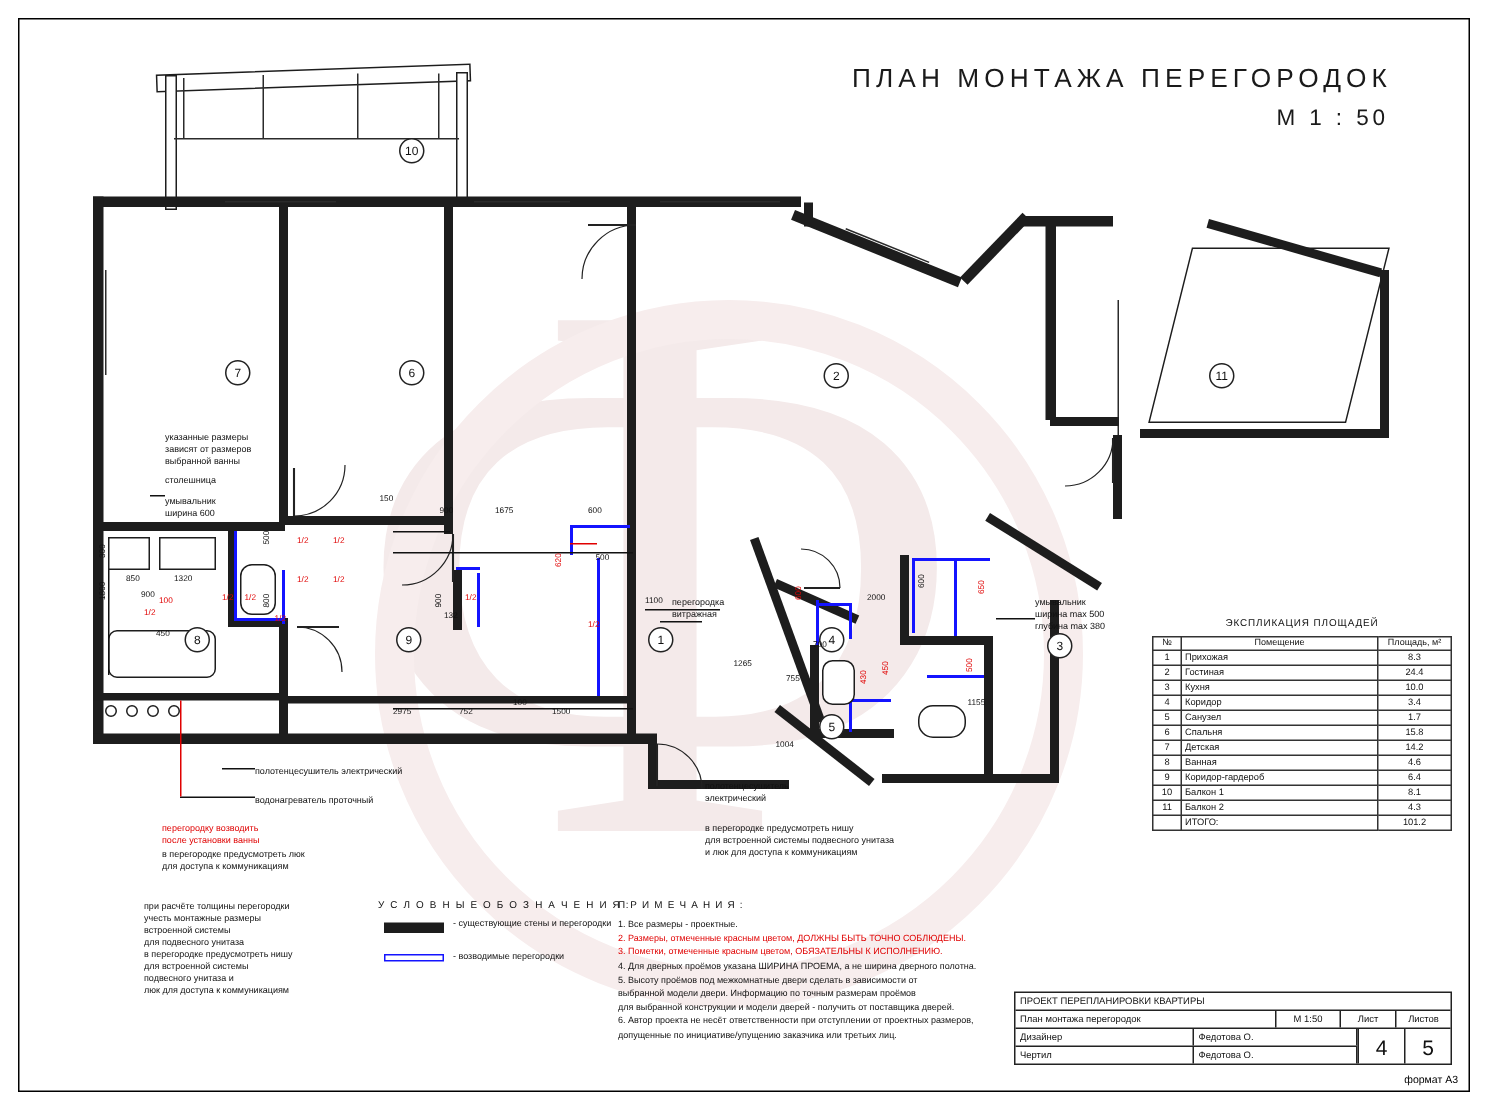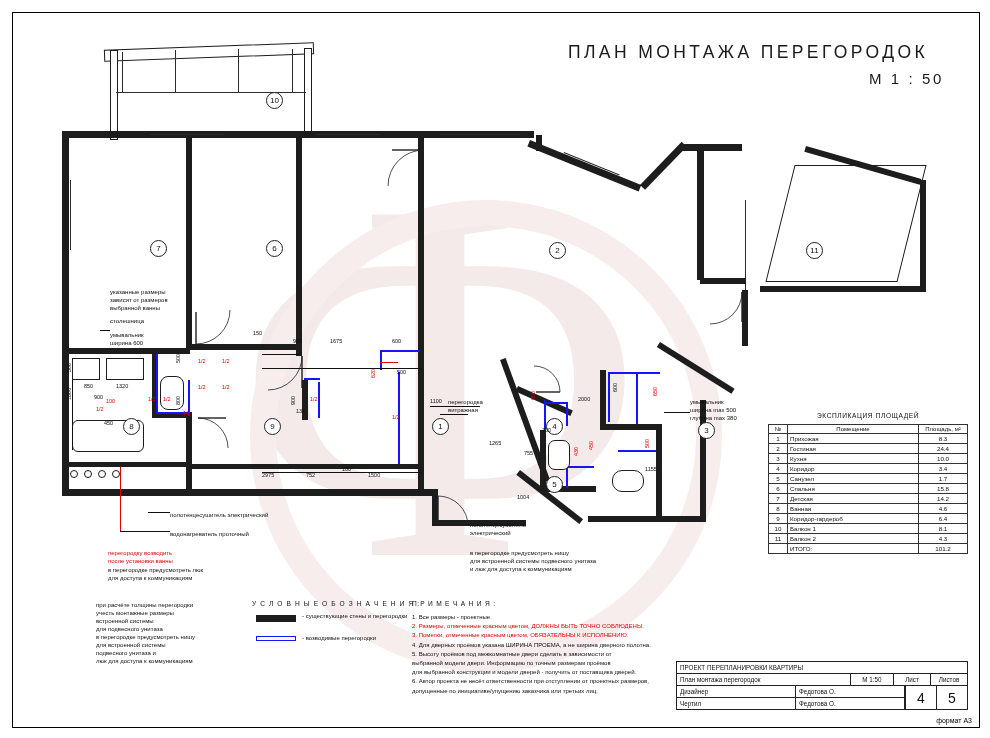--- a/index.html
+++ b/index.html
@@ -3,21 +3,21 @@
 <meta charset="utf-8">
 <style>
   html,body{margin:0;padding:0;background:#8f8f8f;}
   body{font-family:"Liberation Sans",sans-serif;}
   #page{position:relative;width:990px;height:738px;background:#ffffff;overflow:hidden;}
   .wm{position:absolute;left:180px;top:120px;width:520px;height:520px;
       font-family:"Liberation Serif",serif;font-size:520px;color:#f4eaea;
       line-height:520px;text-align:center;user-select:none;}
   .wm2{position:absolute;left:250px;top:200px;width:420px;height:420px;border:26px solid #f7eded;border-radius:50%;}
   .title{position:absolute;right:62px;top:42px;font-size:17.5px;letter-spacing:3.4px;color:#1a1a1a;}
-  .scale{position:absolute;right:46px;top:70px;font-size:15px;letter-spacing:2.6px;color:#1a1a1a;}
+  .scale{position:absolute;right:64px;top:70px;font-size:15px;letter-spacing:2.6px;color:#1a1a1a;}
   .frame{position:absolute;left:12px;top:12px;width:966px;height:714px;border:1px solid #000;}
   .fmt{position:absolute;right:18px;bottom:14px;font-size:7px;color:#000;}
 
   
   .w{position:absolute;background:#1d1d1d;}
   .wo{position:absolute;border:1px solid #1d1d1d;background:#fff;}
   .thin{position:absolute;background:#2b2b2b;}
   .blue{position:absolute;background:#1414ff;}
 
   

